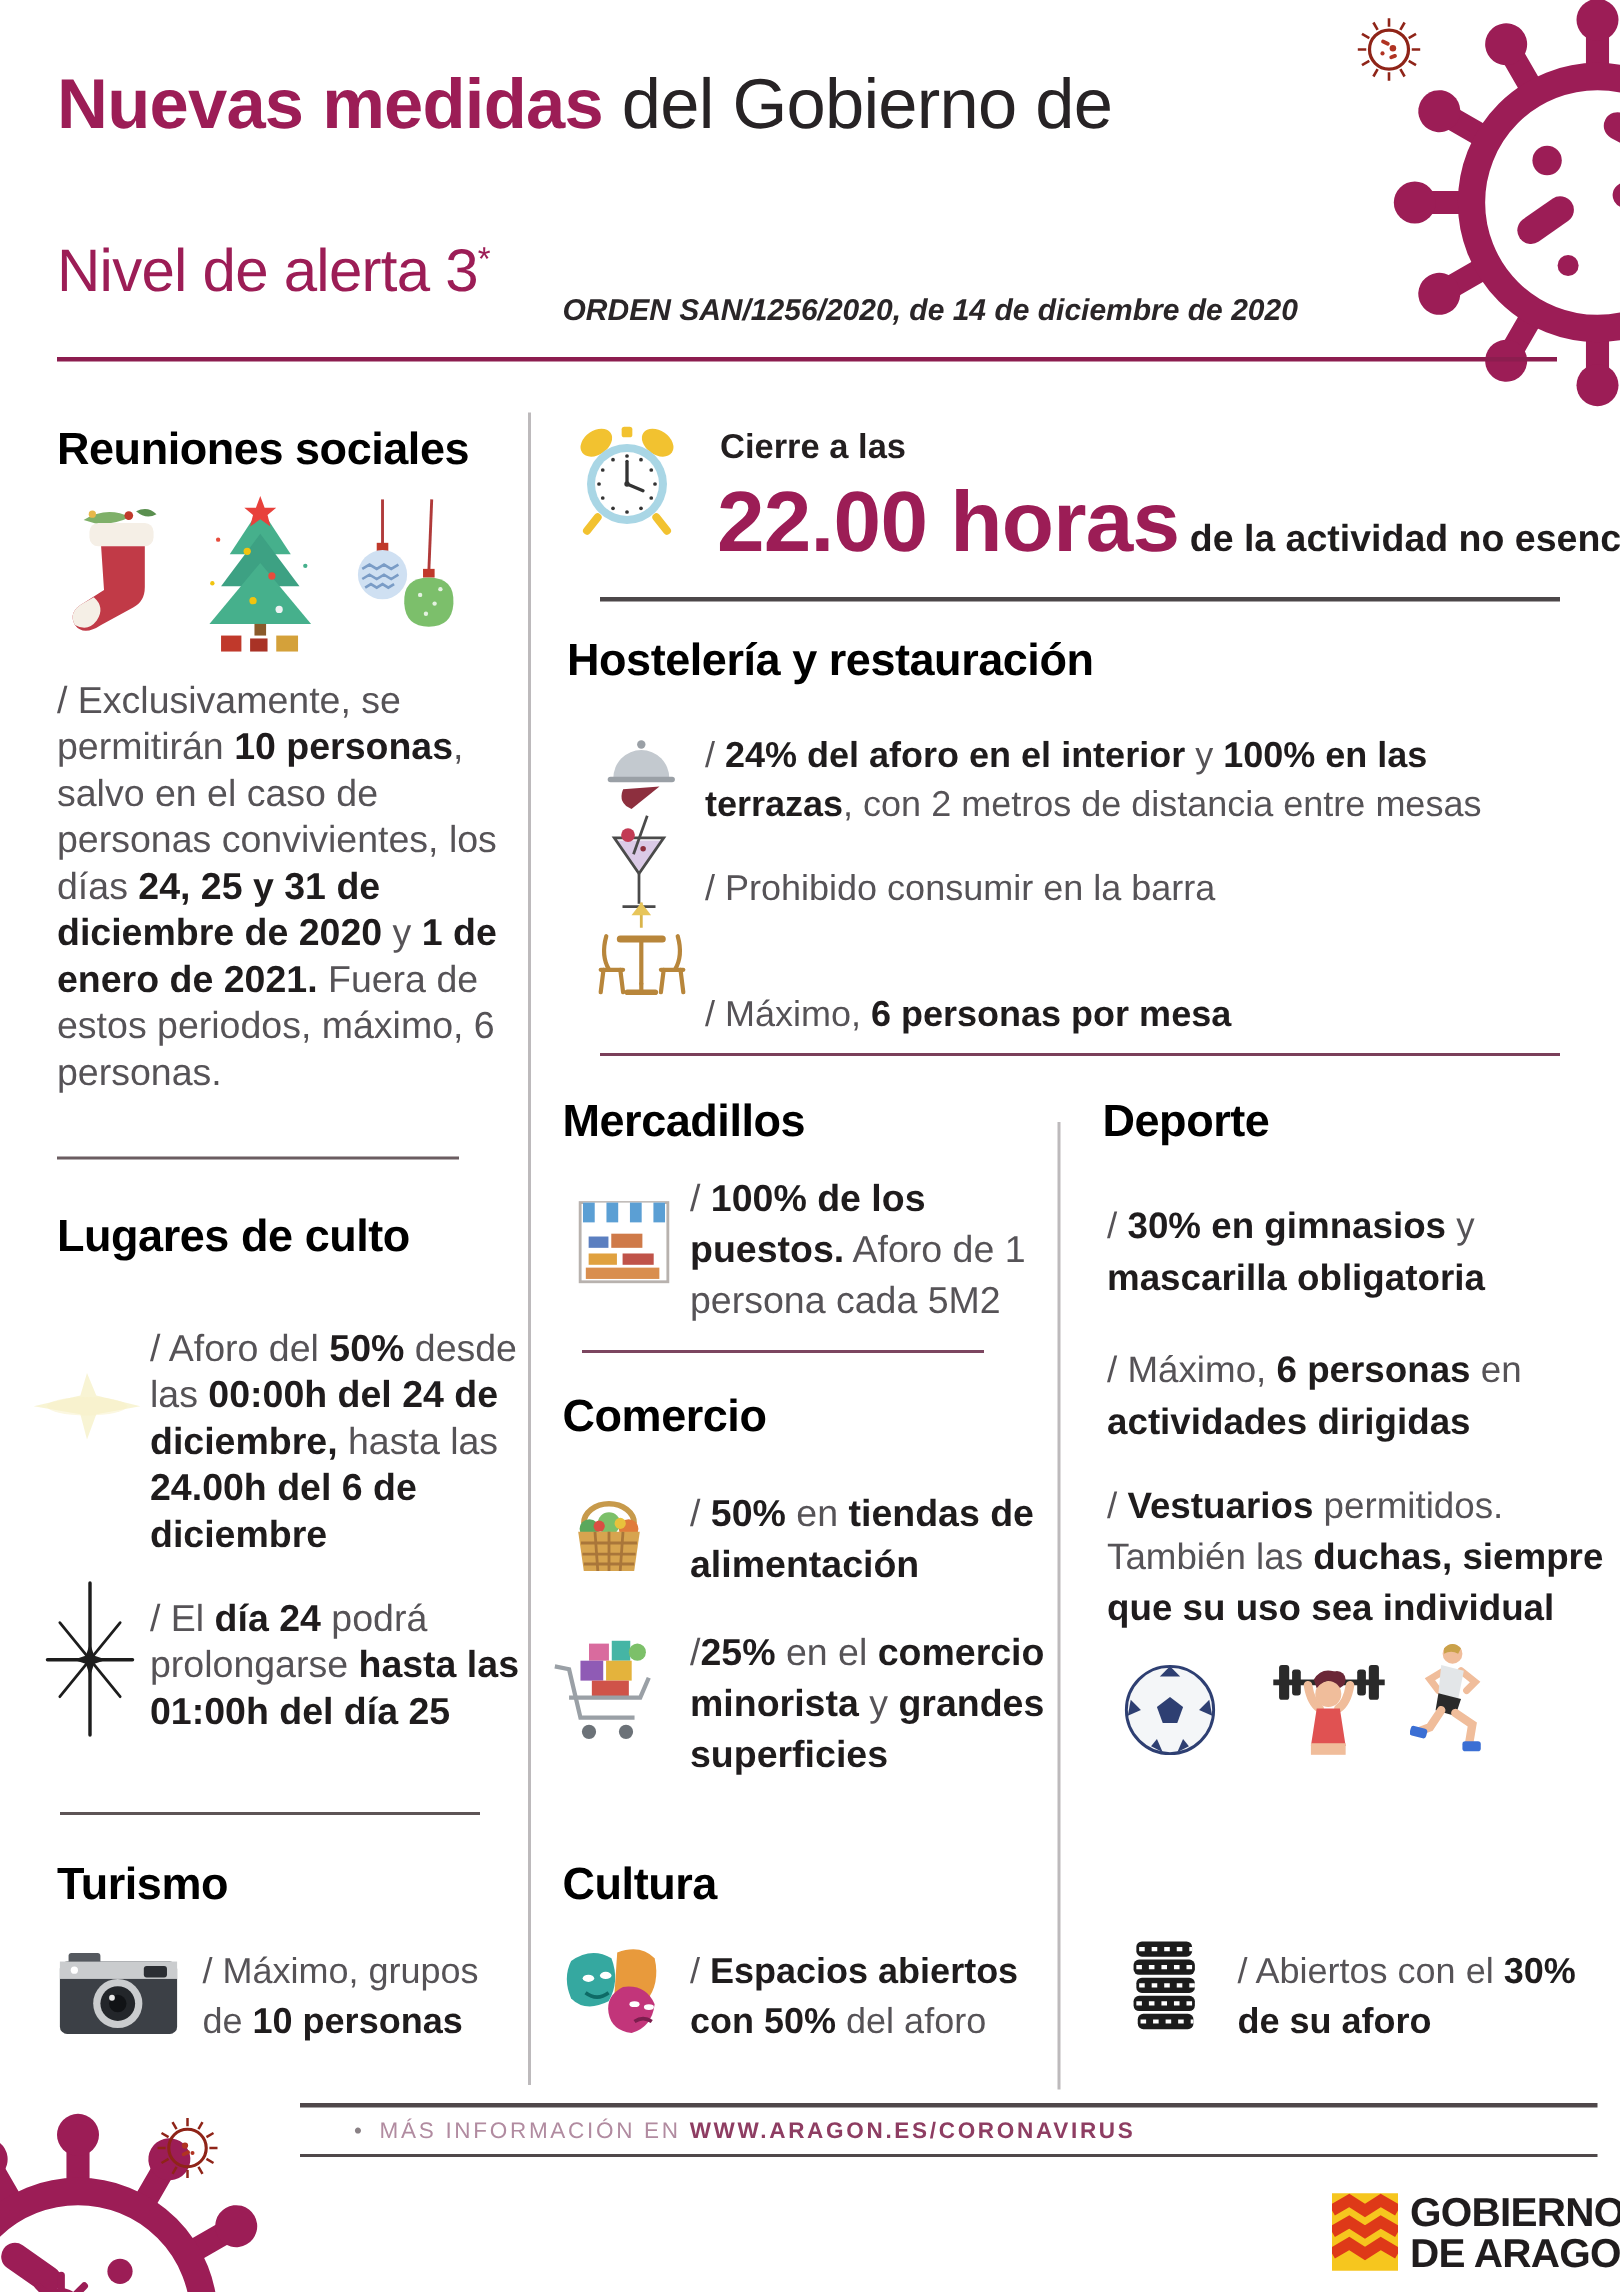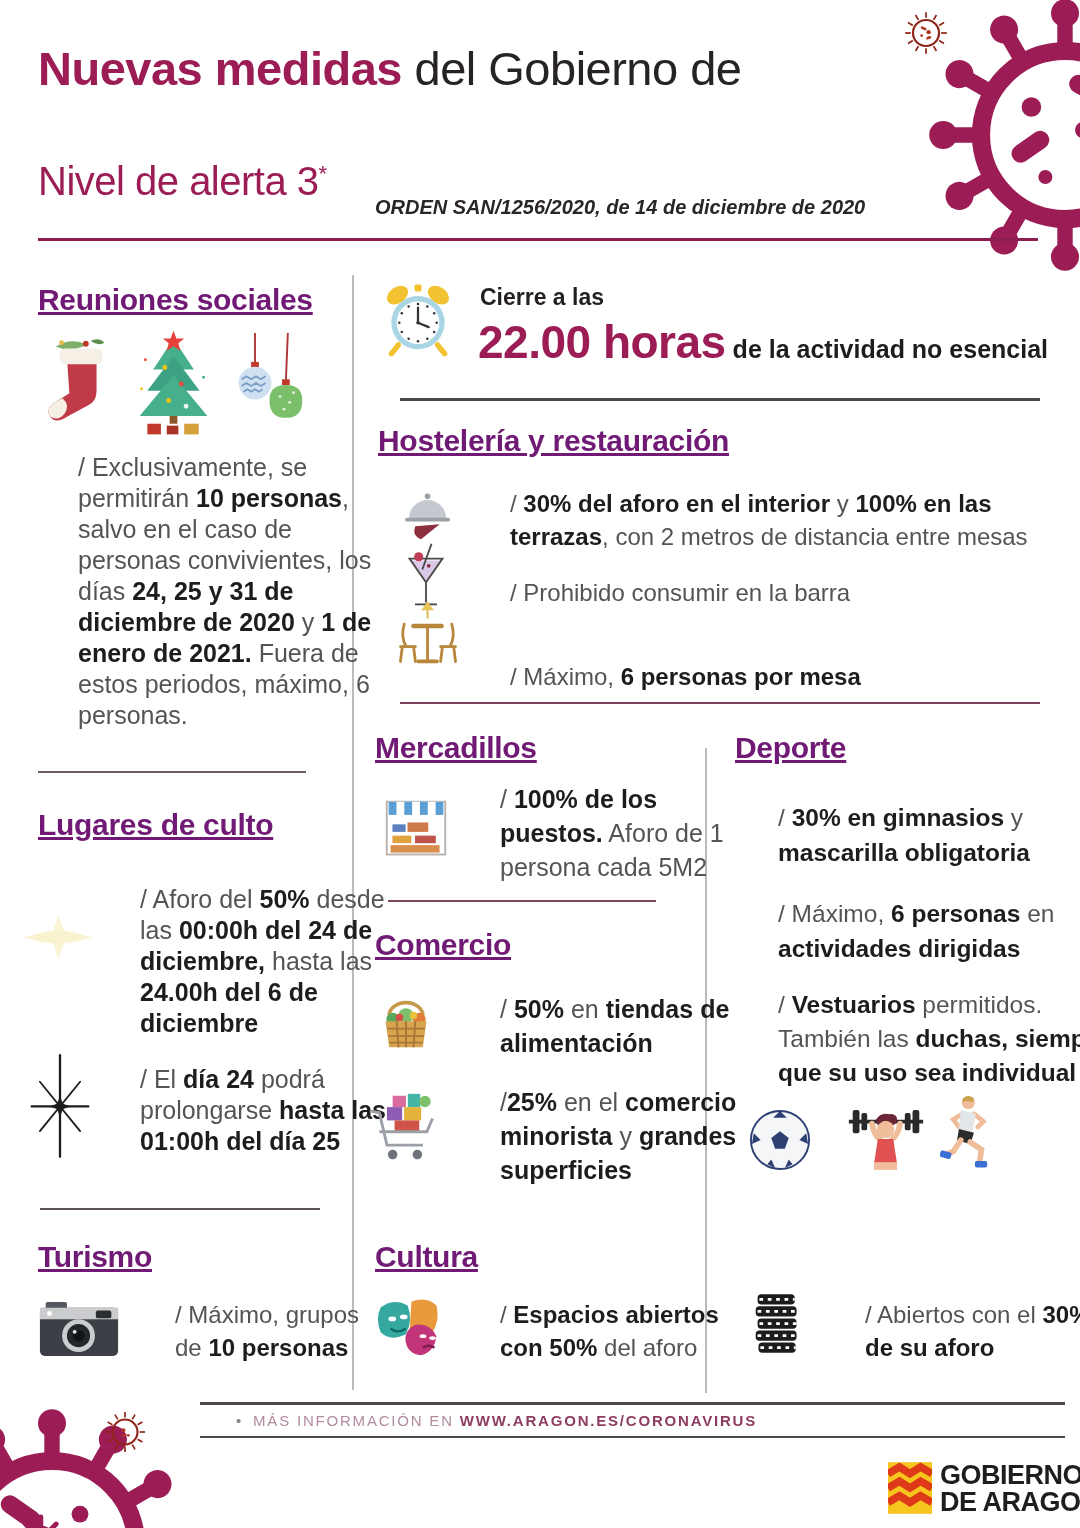--- a/index.html
+++ b/index.html
@@ -2,26 +2,26 @@
 <html><head>
 <meta charset="utf-8">
 <style>
   html,body{margin:0;padding:0;background:#ffffff;}
   #page{position:relative;width:1080px;height:1528px;overflow:hidden;background:#ffffff;
         font-family:"Liberation Sans",sans-serif;-webkit-font-smoothing:antialiased;}
   .abs{position:absolute;}
   .title-line{font-size:47px;line-height:57px;font-weight:400;color:#272325;letter-spacing:-0.5px;white-space:nowrap;}
   .seg-b{font-weight:700;color:#1f1c1d;}
   .seg-a{color:#9c1d56;}
-  .seg-xl{font-size:46px;letter-spacing:-0.5px;margin-top:32px;}
+  .seg-xl{font-size:57px;letter-spacing:-0.5px;margin-top:32px;}
   .alert{font-size:40px;font-weight:400;color:#9c1d56;letter-spacing:-0.5px;}
   .alert sup{font-size:22px;}
   .order{font-size:20px;font-style:italic;font-weight:700;color:#2a2628;}
-  .sec-title{font-size:30px;font-weight:700;color:#701a75;letter-spacing:-0.3px;white-space:nowrap;text-decoration:underline;}
-  .body-text{color:#565357;font-size:25px;line-height:31px;margin-left:40px;}
+  .sec-title{font-size:30px;font-weight:700;color:#000000;letter-spacing:-0.3px;white-space:nowrap;}
+  .body-text{color:#565357;font-size:25px;line-height:31px;}
   .hr{background:#6b5d61;height:2px;}
   .vr{background:#bdbabc;width:2px;}
   .banner-l1{font-size:23px;font-weight:700;color:#231f20;}
   .banner-l2{font-size:25px;font-weight:700;color:#231f20;white-space:nowrap;}
   .footer-info{font-size:15px;letter-spacing:1.8px;color:#b18ba0;font-weight:400;white-space:nowrap;}
   .footer-info .seg-b{color:#1f1c1d;}
   .footer-info .seg-a{color:#8e3d62;}
   .logo-text{font-size:27px;font-weight:700;color:#201d1e;line-height:27px;letter-spacing:-0.5px;white-space:nowrap;}
 </style>
 </head>
@@ -233,21 +233,21 @@
   <div class="abs" style="left:400px;top:398px;width:640px;height:2.5px;background:#4c4749;"></div>
 
   <div class="abs sec-title" style="left:378px;top:424px;">Hostelería y restauración</div>
 
   <svg class="abs" style="left:402px;top:487px;" width="52" height="56" viewBox="0 0 55 60">
     <circle cx="27" cy="10" r="3" fill="#9aa0a6"></circle>
     <path d="M7 34 a20 20 0 0 1 40 0 z" fill="#c3c9cf"></path>
     <rect x="3" y="33" width="48" height="4" rx="2" fill="#9aa0a6"></rect>
     <path d="M14 42 L40 40 L20 56 Q10 52 14 42" fill="#8d2f3e"></path>
   </svg>
-  <div class="abs body-text" style="left:470px;top:487px;width:580px;font-size:24px;line-height:33px;"><span>/ </span><span class="seg-b">30% del aforo en el interior</span><span> y </span><span class="seg-b">100% en las terrazas</span><span>, con 2 metros de distancia entre mesas</span></div>
+  <div class="abs body-text" style="left:470px;top:487px;width:580px;font-size:24px;line-height:33px;"><span>/ </span><span class="seg-b">24% del aforo en el interior</span><span> y </span><span class="seg-b">100% en las terrazas</span><span>, con 2 metros de distancia entre mesas</span></div>
 
   <svg class="abs" style="left:404px;top:542px;" width="44" height="78" viewBox="0 0 48 85">
     <path d="M8 20 L40 20 L24 42 Z" fill="#b089c9" opacity="0.45"></path>
     <g stroke="#4a4a4a" stroke-width="2" fill="none">
       <path d="M6 18 L42 18 L24 44 Z"></path>
       <line x1="24" y1="44" x2="24" y2="66"></line>
       <line x1="12" y1="68" x2="36" y2="68"></line>
       <line x1="30" y1="2" x2="20" y2="30"></line>
     </g>
     <circle cx="16" cy="16" r="5" fill="#c23b54"></circle>

